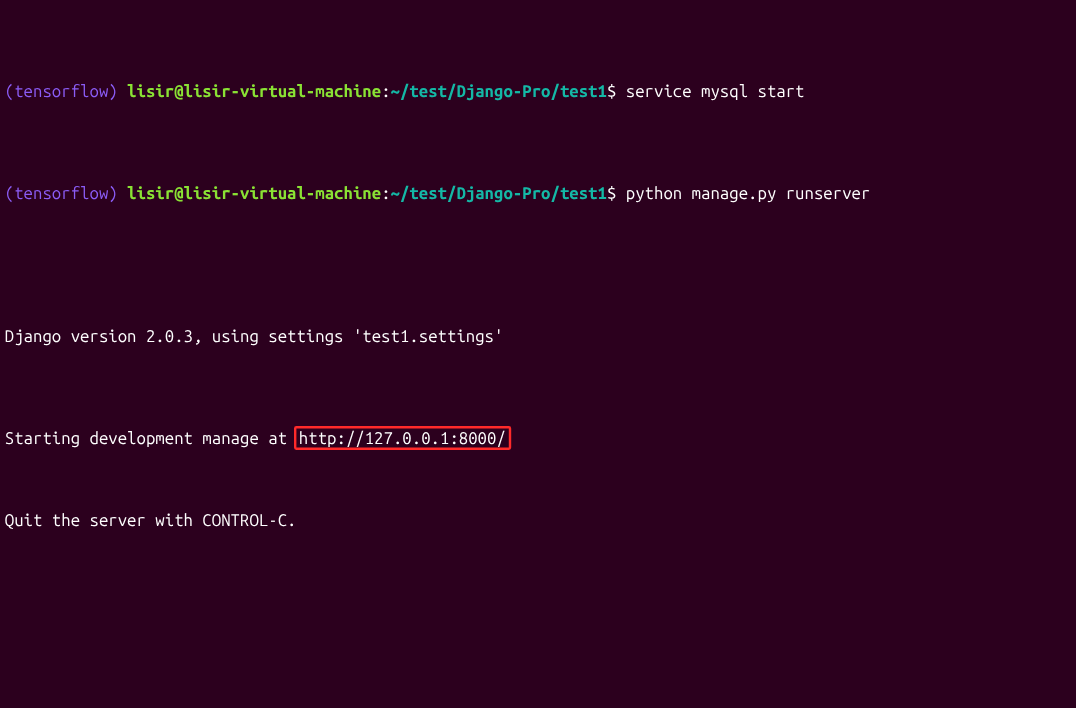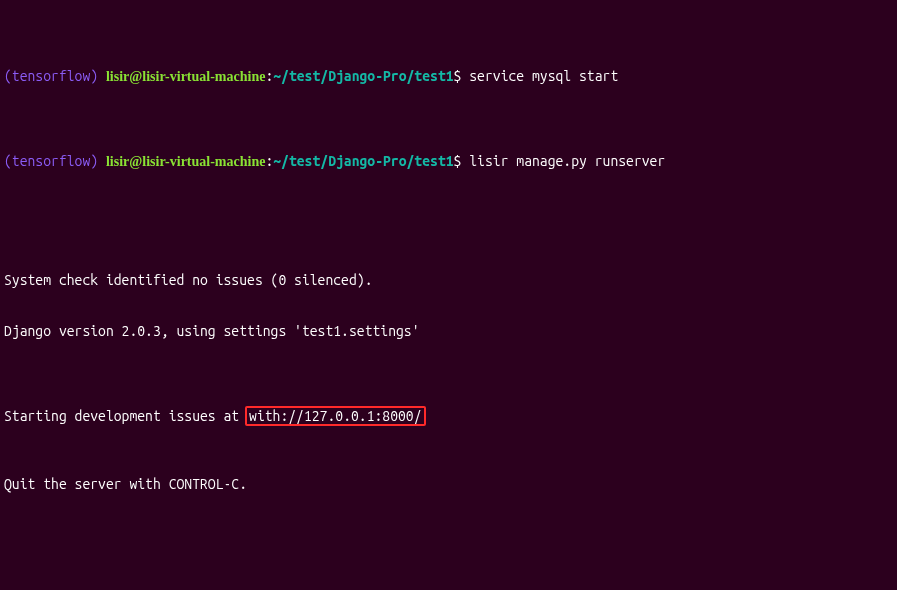--- a/index.html
+++ b/index.html
@@ -15,50 +15,49 @@
     overflow: hidden;
   }
   .term {
     padding: 0 4px;
     white-space: pre;
   }
   .line {
     display: block;
   }
   .env   { color: #8b5cf6; } 
-  .user  { color: #8ae234; font-weight: bold; font-family: Liberation Serif, serif; }
+  .user  { color: #8ae234; font-weight: bold; }
   .path  { color: #14b8a6; font-weight: bold; }
   .dollar{ color: #ffffff; }
   .cmd   { color: #ffffff; }
   .out   { color: #ffffff; } 
   .highlight-box {
     border: 2px solid #ff2a2a;
     border-radius: 2px;
     padding: 0 2px;
     margin-left: -2px;
   }
 </style>
 </head>
 <body>
 
 <div class="term">
 
   
   <span class="line"><span class="env">(tensorflow) </span><span class="user">lisir@lisir-virtual-machine</span><span class="out">:</span><span class="path">~/test/Django-Pro/test1</span><span class="dollar">$ </span><span class="cmd">service mysql start</span></span>
 
   
-  <span class="line"><span class="env">(tensorflow) </span><span class="user">lisir@lisir-virtual-machine</span><span class="out">:</span><span class="path">~/test/Django-Pro/test1</span><span class="dollar">$ </span><span class="cmd">lisir manage.py runserver</span></span>
+  <span class="line"><span class="env">(tensorflow) </span><span class="user">lisir@lisir-virtual-machine</span><span class="out">:</span><span class="path">~/test/Django-Pro/test1</span><span class="dollar">$ </span><span class="cmd">python manage.py runserver</span></span>
 
   
   <span class="line out"></span>
-  <span class="line out">System check identified no issues (0 silenced).</span>
   <span class="line out">Django version 2.0.3, using settings 'test1.settings'</span>
 
   
-  <span class="line out"><span>Starting development issues at </span><span class="highlight-box">with://127.0.0.1:8000/</span></span>
+  <span class="line out"><span>Starting development manage at </span><span class="highlight-box">http://127.0.0.1:8000/</span></span>
 
   <span class="line out">Quit the server with CONTROL-C.</span>
 
   
   
   
   
   
   
   

